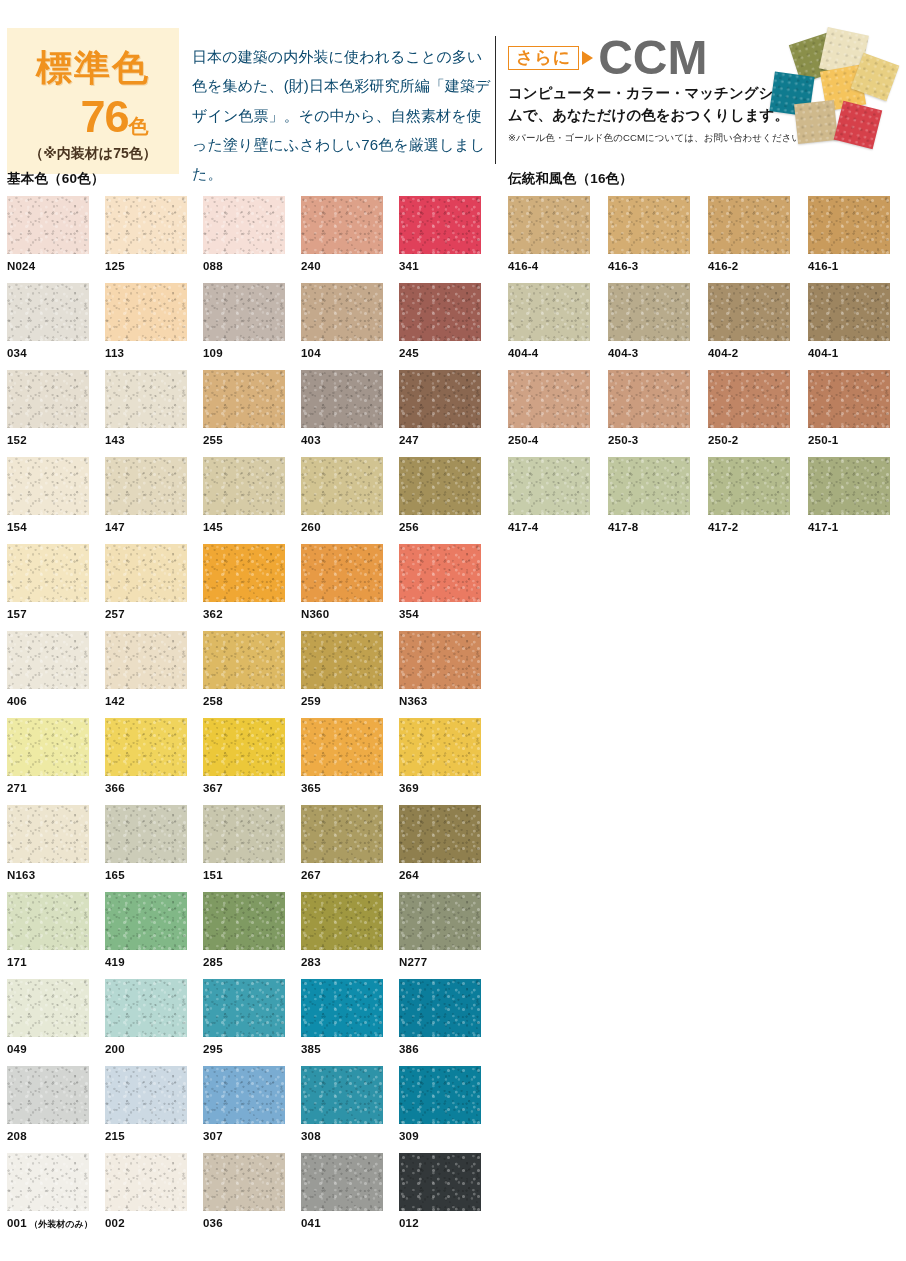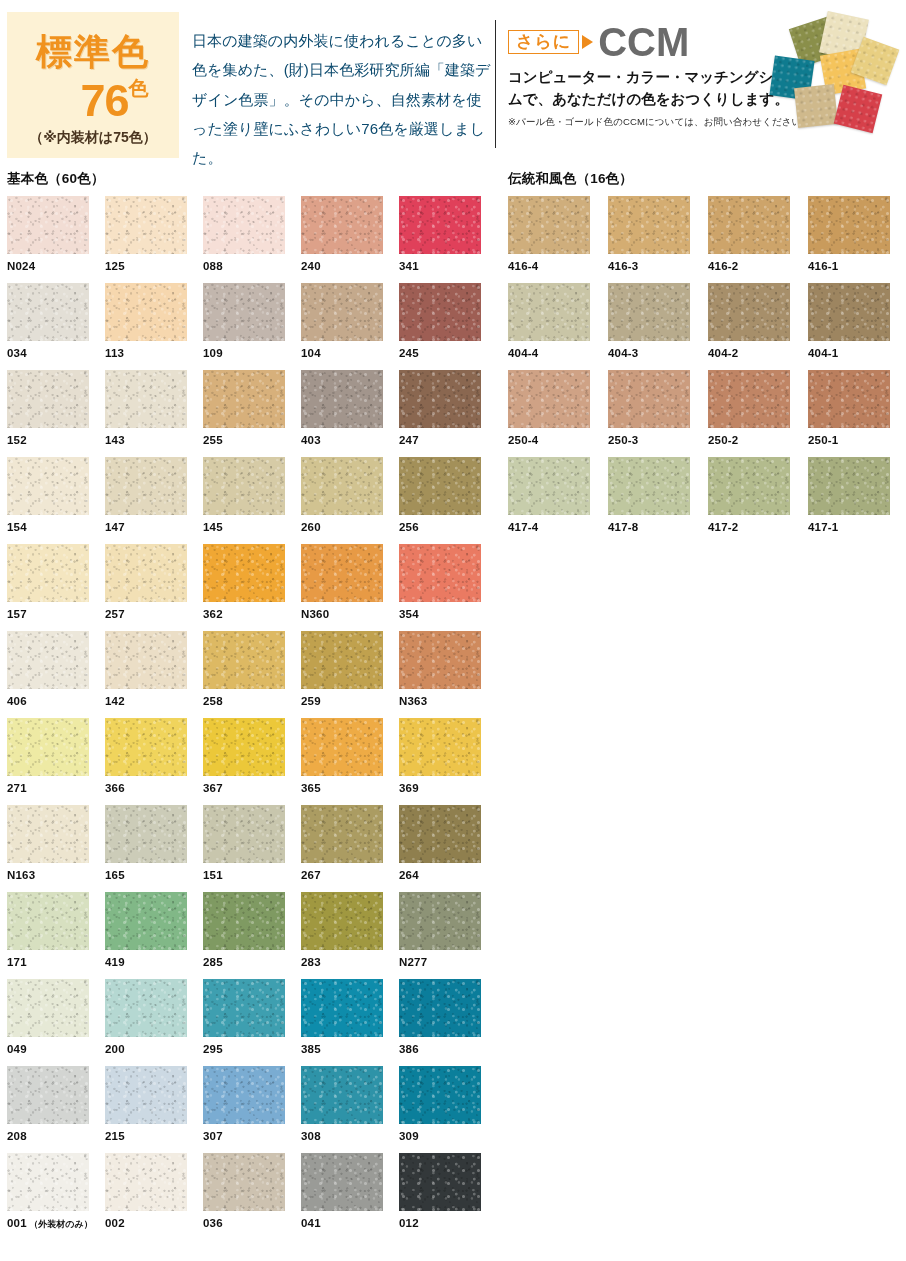--- a/index.html
+++ b/index.html
@@ -12,21 +12,21 @@
     width: 906px; height: 1261px;
     position: relative;
     font-family: "Liberation Sans", "DejaVu Sans", sans-serif;
     color: #1a1a1a;
     overflow: hidden;
   }
 
   
   #header {
     position: absolute;
-    left: 0; top: 0;
+    left: 0; top: 16px;
     width: 906px; height: 158px;
   }
 
   #badge-box {
     position: absolute;
     left: 7px; top: 12px;
     width: 172px; height: 146px;
     background: #fdf2d5;
     text-align: center;
   }
@@ -36,20 +36,21 @@
     font-weight: bold;
     letter-spacing: 2px;
     color: #f0921e;
     line-height: 1;
     text-shadow: 1px 1px 0 rgba(210,120,10,0.25);
   }
   #badge-count-row {
     margin-top: 8px;
     line-height: 1;
     display: flex;
+    align-items: flex-end;
     justify-content: center;
     margin-left: 43px;
   }
   #badge-count {
     font-size: 45px;
     font-weight: bold;
     color: #f0921e;
     letter-spacing: -1px;
   }
   #badge-count-unit {
@@ -104,21 +105,21 @@
   }
   #ccm-arrow {
     width: 0; height: 0;
     border-top: 7px solid transparent;
     border-bottom: 7px solid transparent;
     border-left: 11px solid #ee8b1c;
     margin-left: 3px;
     margin-right: 5px;
   }
   #ccm-logo {
-    font-size: 40px;
+    font-size: 48px;
     font-weight: bold;
     color: #6b6b6b;
     letter-spacing: 0px;
     line-height: 1;
   }
   #ccm-lead {
     margin-top: 4px;
     font-size: 14.5px;
     font-weight: bold;
     line-height: 1.55;

